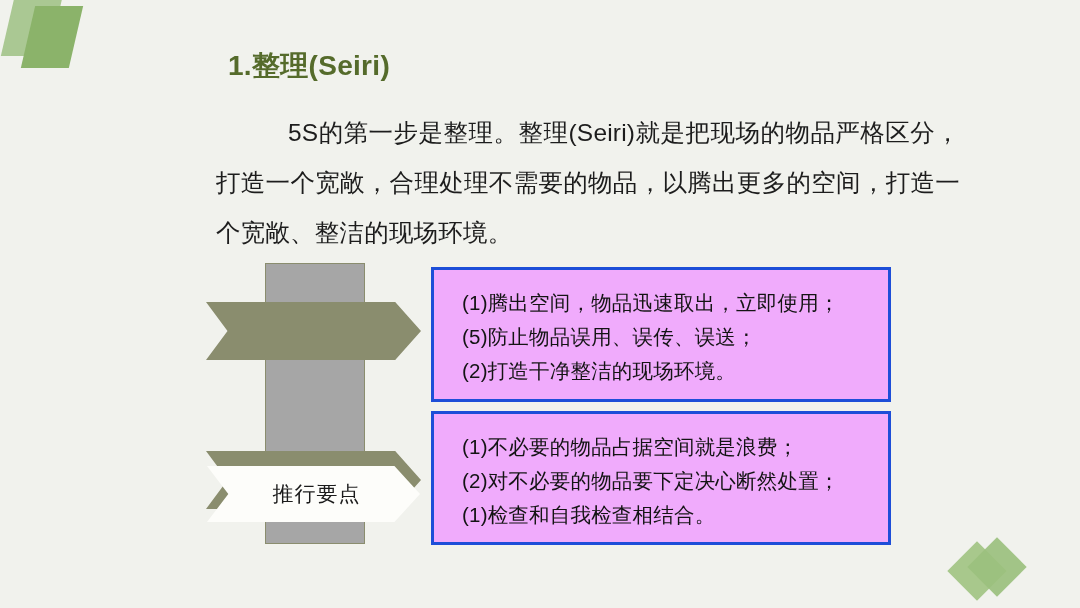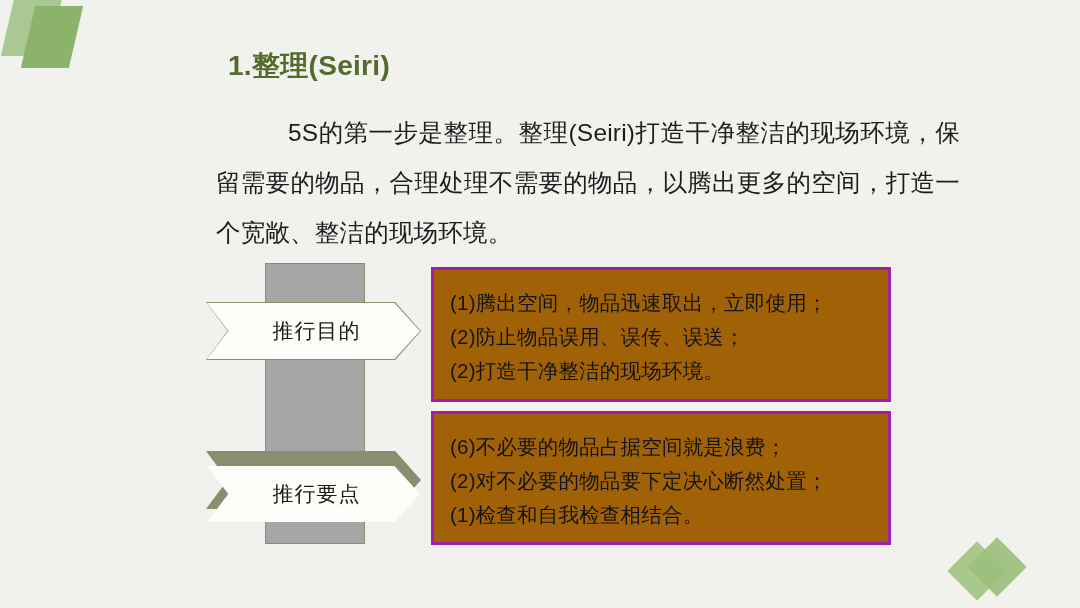--- a/index.html
+++ b/index.html
@@ -145,23 +145,23 @@
     padding-left: 6px;
   }
 
   #chev1-border { left: 206px; top: 302px; width: 215px; height: 58px; }
   #chev1        { left: 207px; top: 303px; width: 213px; height: 56px; }
   #chev2-border { left: 206px; top: 451px; width: 215px; height: 58px; }
   #chev2        { left: 207px; top: 466px; width: 213px; height: 56px; }
 
   .info-box {
     position: absolute;
-    background: #a16207;
-    border: 3px solid #a21caf;
-    padding: 16px 0 16px 16px;
+    background: #f0abfc;
+    border: 3px solid #1d4ed8;
+    padding: 16px 0 16px 28px;
   }
   #box1 { left: 431px; top: 267px; width: 460px; height: 135px; }
   #box2 { left: 431px; top: 411px; width: 460px; height: 134px; }
 
   .info-line {
     font-size: 20.5px;
     line-height: 34px;
     color: #141414;
     white-space: nowrap;
     letter-spacing: .2px;
@@ -172,44 +172,41 @@
 
 <div id="slide">
 
   <div class="deco-tl-wrap">
     <div class="deco-para back"></div>
     <div class="deco-para front"></div>
   </div>
 
   <div id="title">1.整理(Seiri)</div>
 
-  <div id="body-para">5S的第一步是整理。整理(Seiri)打造干净整洁的现场环境，保留需要的物品，合理处理不需要的物品，以腾出更多的空间，打造一个宽敞、整洁的现场环境。</div>
+  <div id="body-para">5S的第一步是整理。整理(Seiri)就是把现场的物品严格区分，打造一个宽敞，合理处理不需要的物品，以腾出更多的空间，打造一个宽敞、整洁的现场环境。</div>
 
   <div id="diagram">
 
     <div class="spine"></div>
 
     <div class="chevron-border" id="chev1-border"></div>
-    <div class="chevron" id="chev1">
-      <div class="chevron-label">推行目的</div>
-    </div>
 
     <div class="info-box" id="box1">
       <div class="info-line">(1)腾出空间，物品迅速取出，立即使用；</div>
-      <div class="info-line">(2)防止物品误用、误传、误送；</div>
+      <div class="info-line">(5)防止物品误用、误传、误送；</div>
       <div class="info-line">(2)打造干净整洁的现场环境。</div>
     </div>
 
     <div class="chevron-border" id="chev2-border"></div>
     <div class="chevron" id="chev2">
       <div class="chevron-label">推行要点</div>
     </div>
 
     <div class="info-box" id="box2">
-      <div class="info-line">(6)不必要的物品占据空间就是浪费；</div>
+      <div class="info-line">(1)不必要的物品占据空间就是浪费；</div>
       <div class="info-line">(2)对不必要的物品要下定决心断然处置；</div>
       <div class="info-line">(1)检查和自我检查相结合。</div>
     </div>
 
   </div>
 
   <div class="deco-br-wrap">
     <div class="deco-diamond back"></div>
     <div class="deco-diamond front"></div>
   </div>

